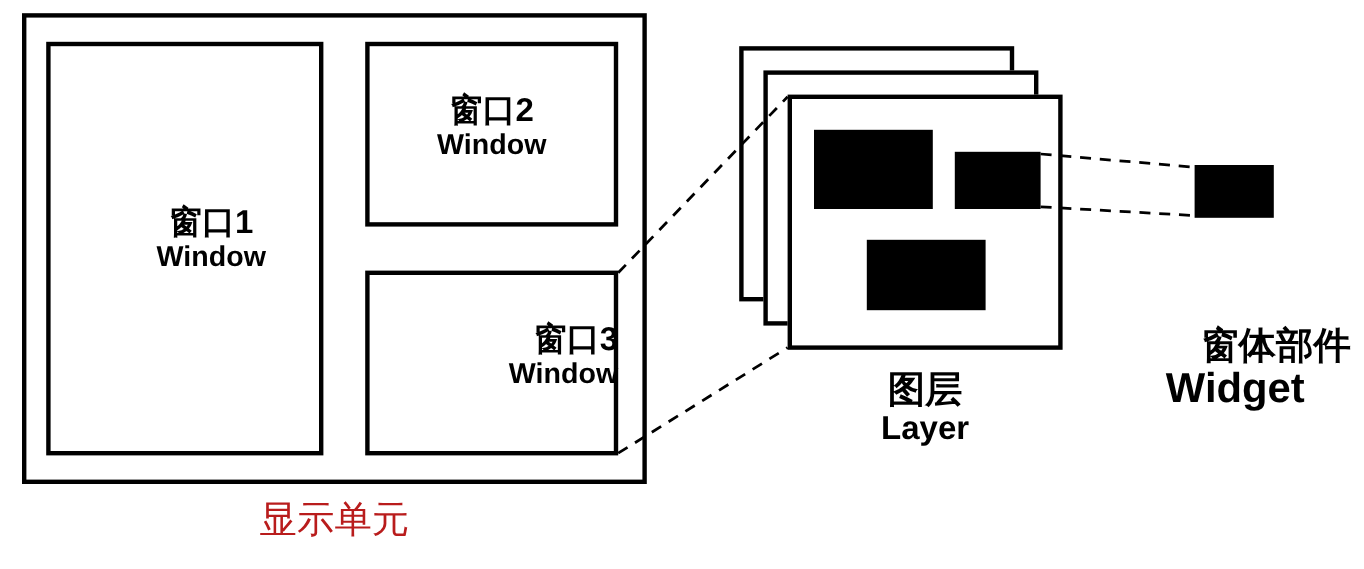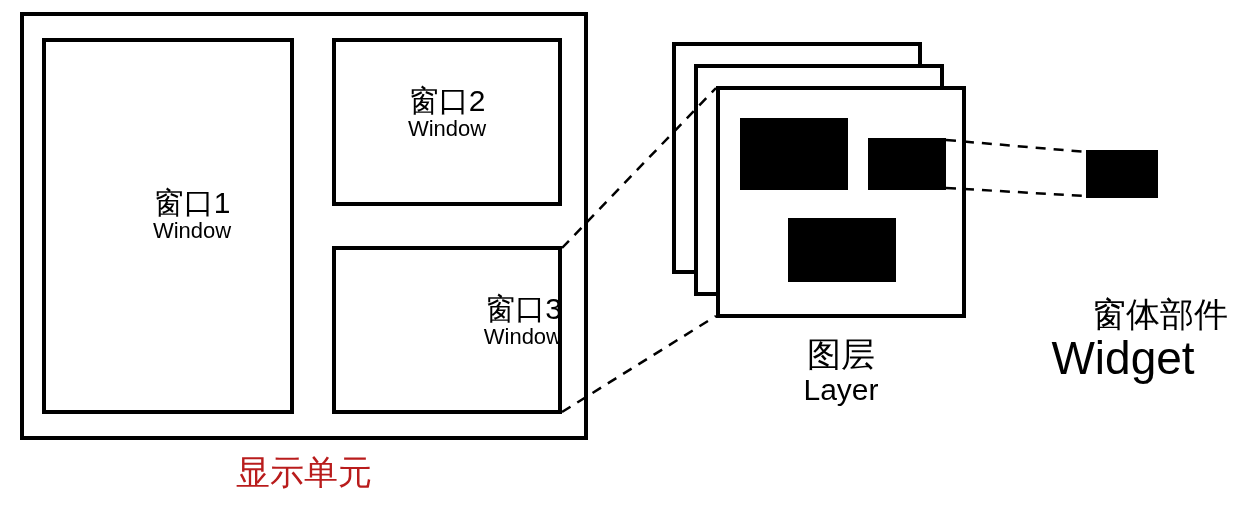--- a/index.html
+++ b/index.html
@@ -19,26 +19,27 @@
   .box {
     position: absolute;
     border: 4px solid #000;
     box-sizing: border-box;
     background: #fff;
   }
   .label-stack {
     position: absolute;
     text-align: center;
     line-height: 1.1;
+    font-weight: bold;
   }
   .label-stack div {
     white-space: nowrap;
   }
   .cn { font-size: 30px; color: #000; }
-  .en { font-size: 22px; color: #000; }
+  .en { font-size: 26px; color: #000; }
   .caption { font-size: 34px; color: #b91c1c; text-align: center; }
   .black-rect {
     position: absolute;
     background: #000;
   }
   .dashed-line {
     stroke: #000;
     stroke-width: 2.5;
     stroke-dasharray: 10 8;
     fill: none;
@@ -81,21 +82,21 @@
 
   <div class="label-stack" style="left:716px; top:336px; width:250px;">
     <div class="cn" style="font-size:34px;">图层</div>
     <div class="en" style="font-size:30px;">Layer</div>
   </div>
 
   <div class="black-rect" style="left:1086px; top:150px; width:72px; height:48px;"></div>
 
   <div class="label-stack" style="left:1018px; top:296px; width:210px;">
     <div class="cn" style="font-size:34px;text-align:right;">窗体部件</div>
-    <div class="en" style="font-size:46px;">Widget</div>
+    <div class="en" style="font-size:38px;">Widget</div>
   </div>
 
   <svg width="1240" height="517" style="position:absolute; left:0; top:0; pointer-events:none;">
 
     <line class="dashed-line" x1="562" y1="248" x2="716" y2="88"></line>
 
     <line class="dashed-line" x1="562" y1="412" x2="716" y2="316"></line>
 
     <line class="dashed-line" x1="946" y1="140" x2="1086" y2="152"></line>
 

